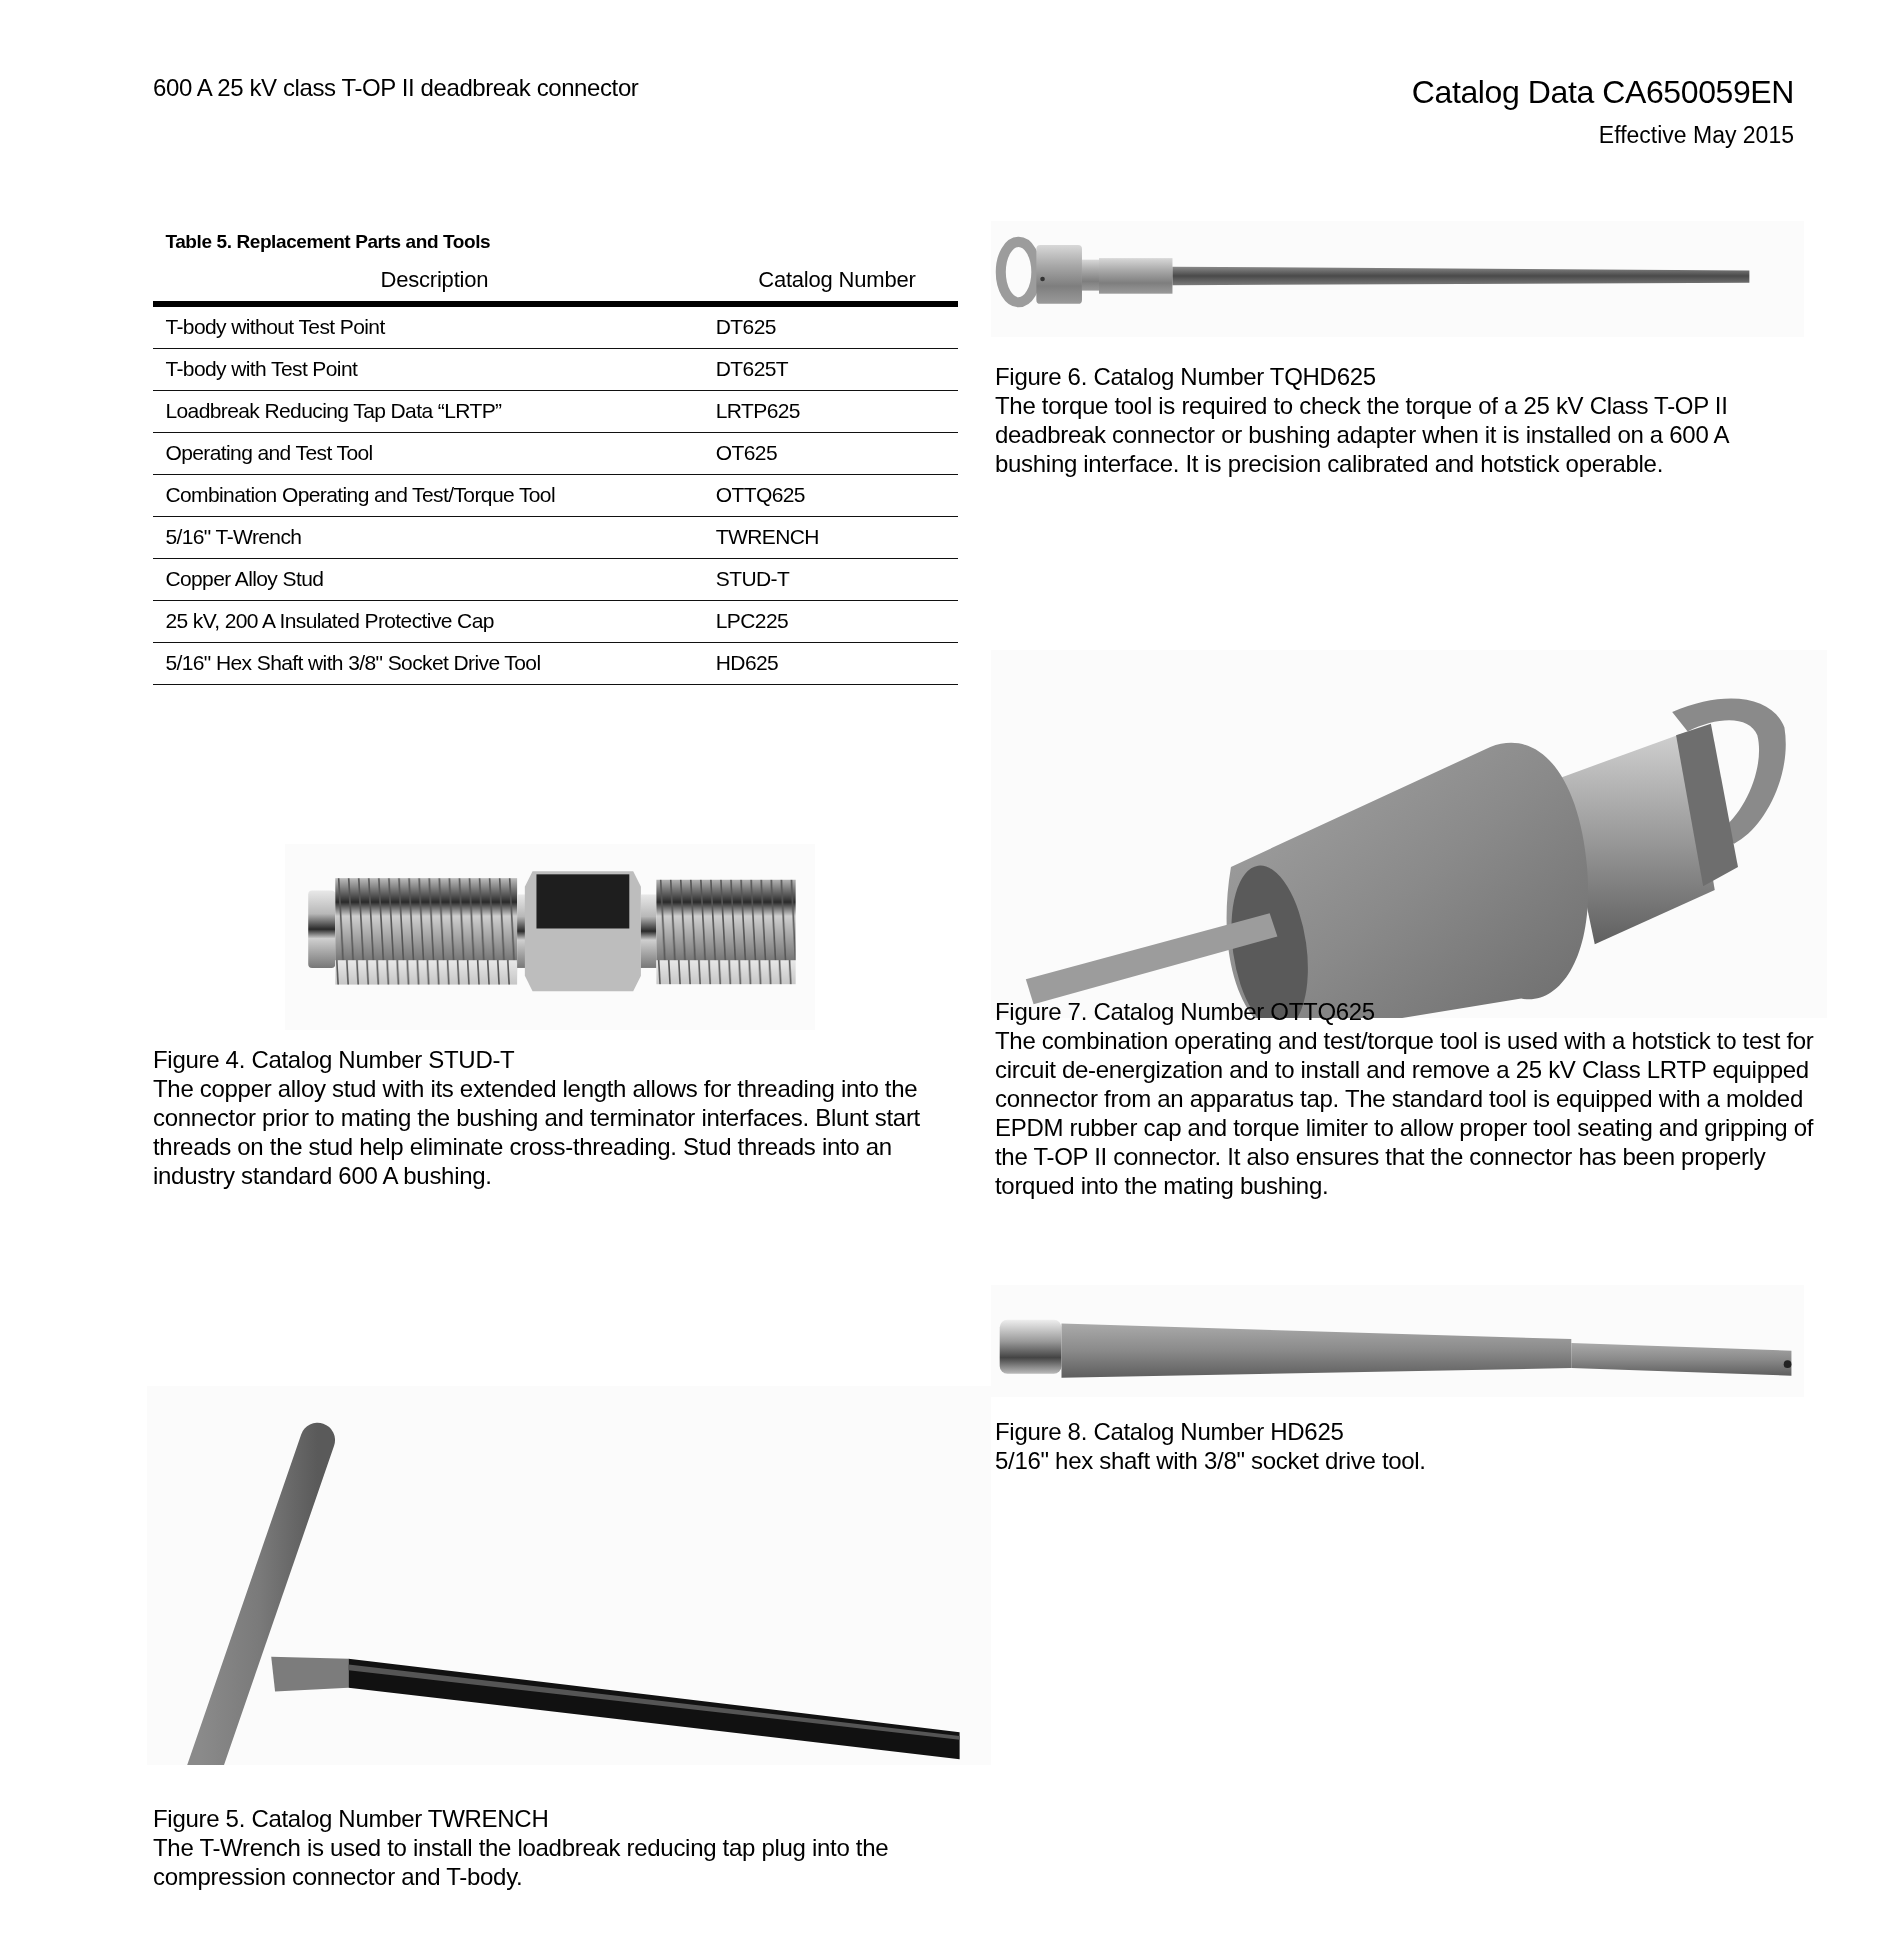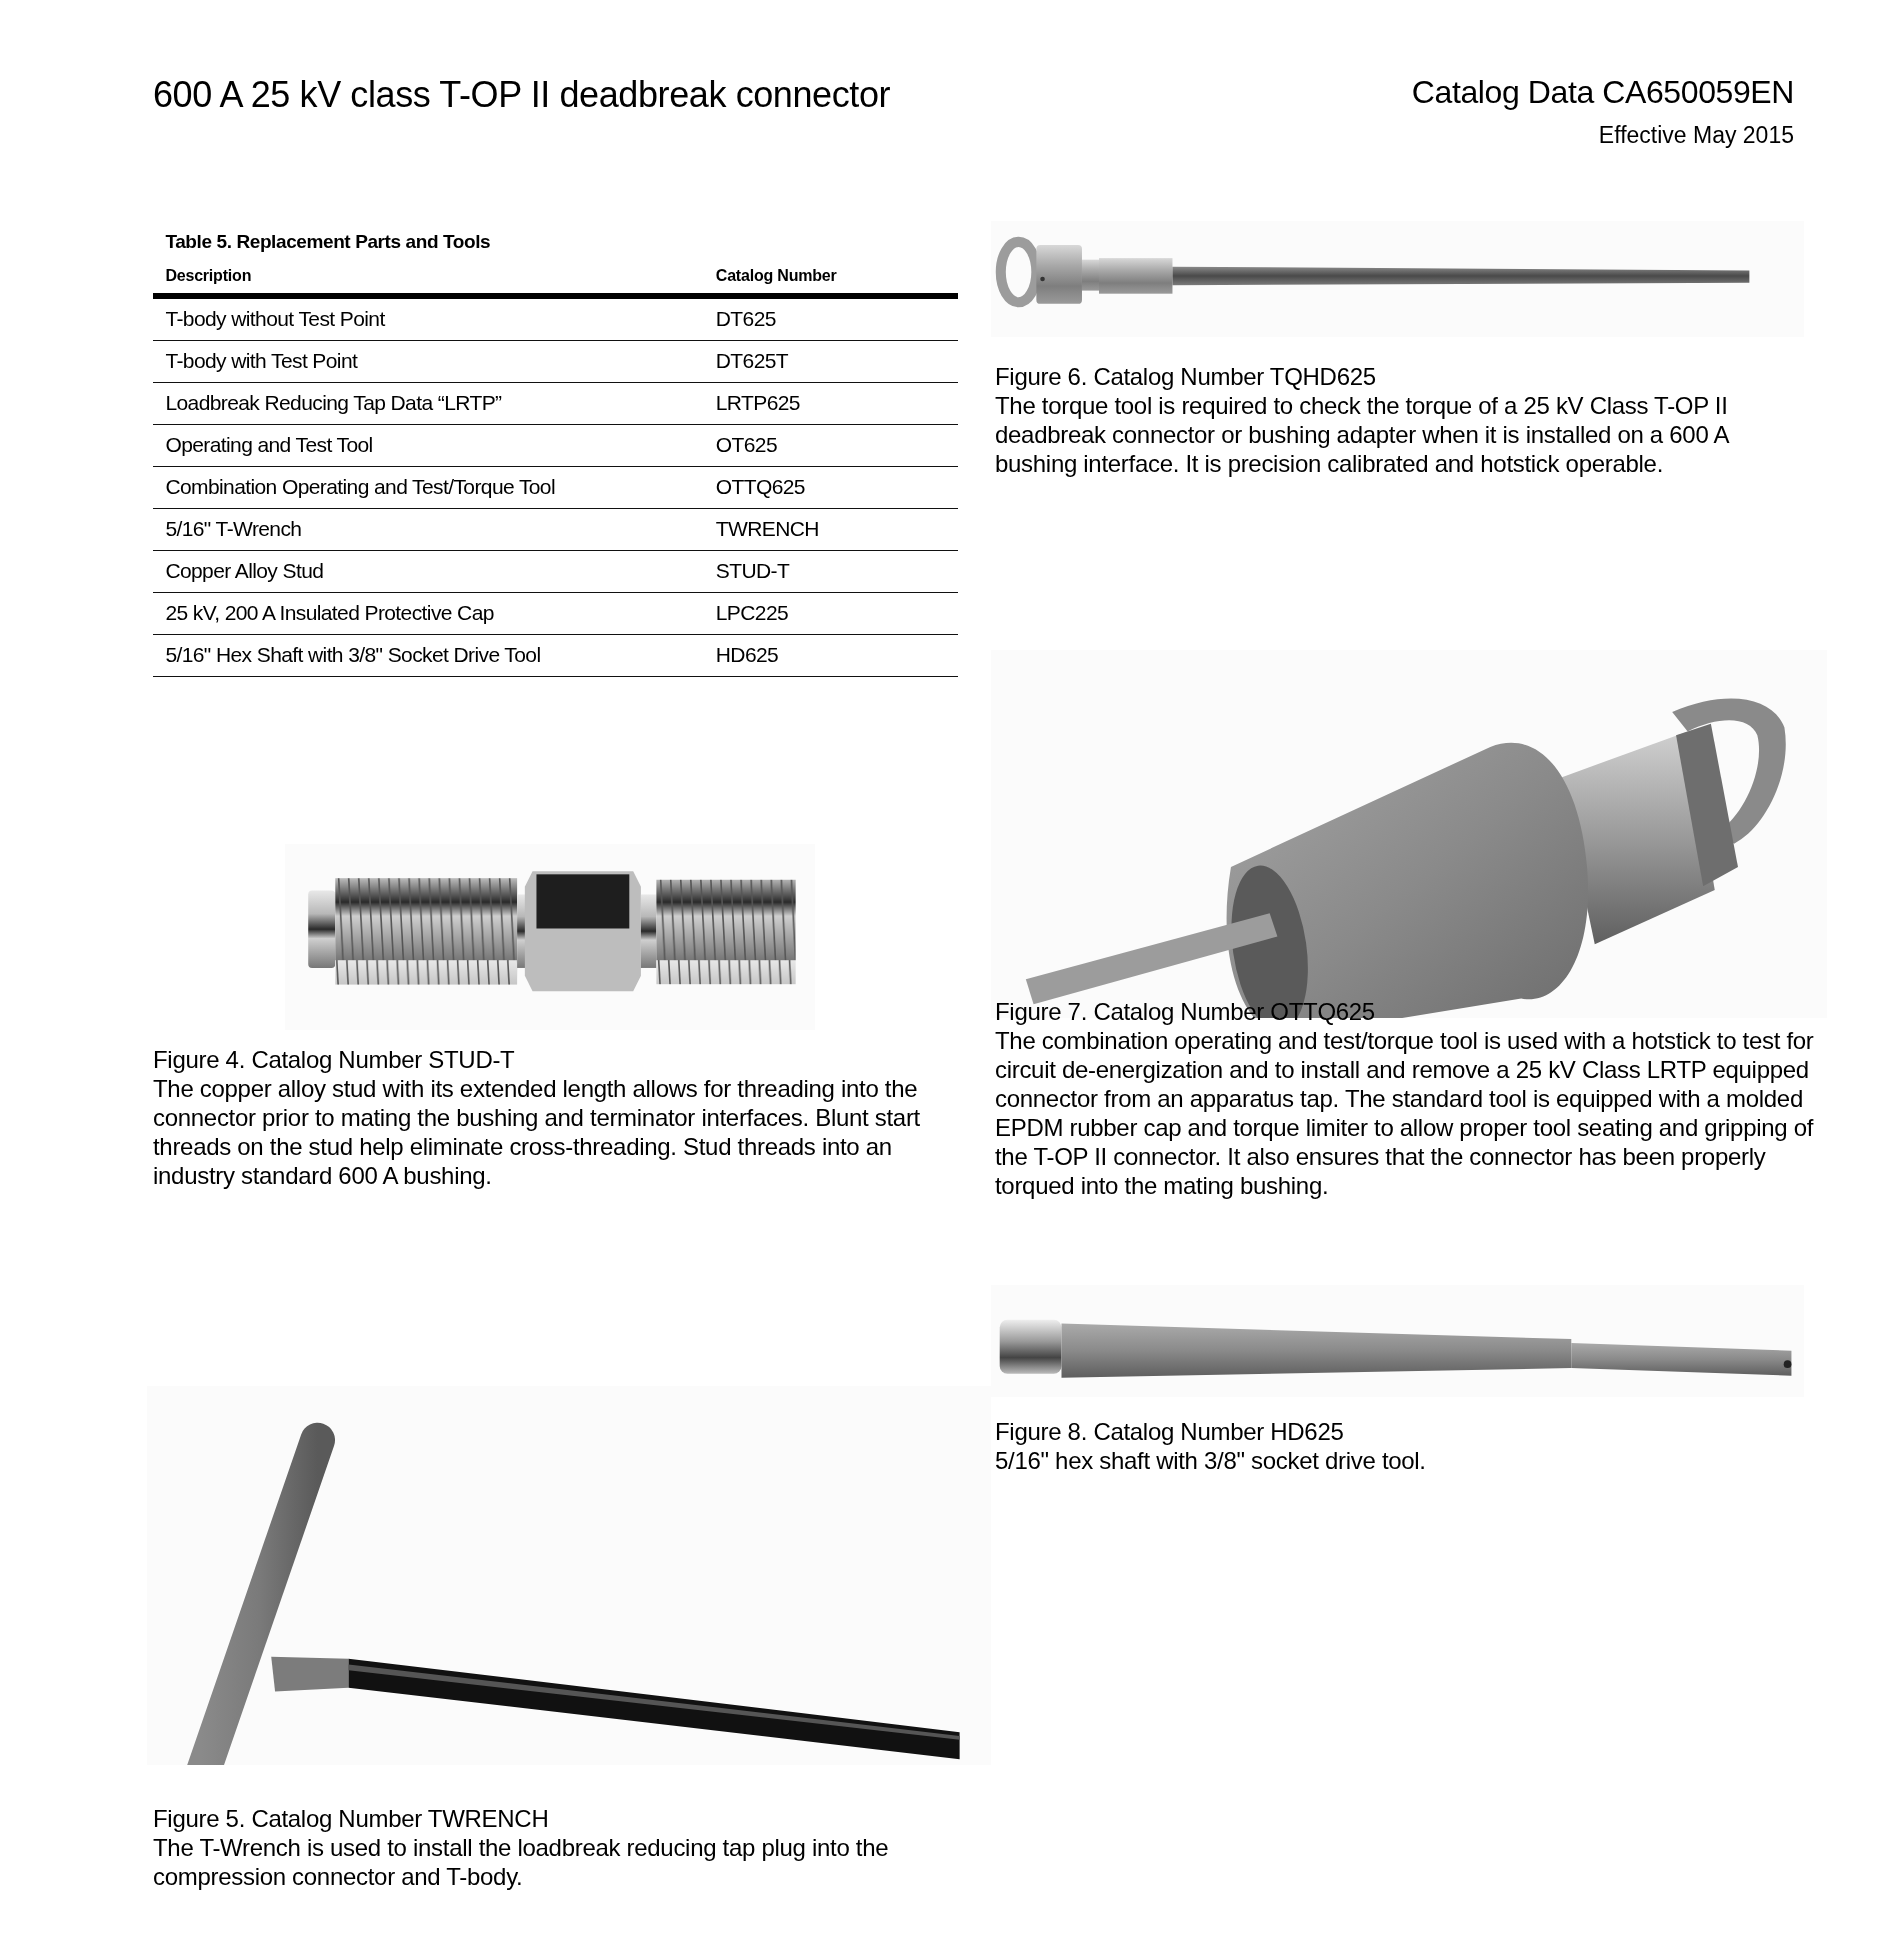--- a/index.html
+++ b/index.html
@@ -3,31 +3,31 @@
   <meta charset="utf-8">
   <style>
     html, body { margin: 0; padding: 0; background: #ffffff; }
     body {
       width: 1896px; height: 2453px; position: relative; overflow: hidden;
       font-family: "Liberation Sans", sans-serif; color: #000;
     }
     .abs { position: absolute; }
 
     
-    .hdr-title { left: 153px; top: 74px; font-size: 36px; font-weight: normal; letter-spacing: -0.4px; }
+    .hdr-title { left: 153px; top: 74px; font-size: 24px; font-weight: normal; letter-spacing: -0.4px; }
     .hdr-right { right: 102px; top: 74px; font-size: 32px; text-align: right; letter-spacing: -0.4px; }
     .hdr-right .doc-id { font-weight: normal; }
     .hdr-eff { right: 102px; top: 122px; font-size: 23px; text-align: right; }
 
     
     .table-wrap { left: 153px; top: 231px; width: 805px; }
     .table-caption { font-size: 19px; font-weight: bold; margin: 0 0 14px 12.4px; letter-spacing: -0.4px; }
     table.parts { width: 100%; border-collapse: collapse; }
     table.parts th {
-      font-size: 16px; font-weight: bold; text-align: left; padding: 0 0 7.7px 12.4px;
+      font-size: 22px; font-weight: normal; text-align: center; padding: 0 0 7.7px 12.4px;
       border-bottom: 6.2px solid #000; letter-spacing: -0.2px;
     }
     table.parts td {
       font-size: 21px; padding: 8.5px 0 8.5px 12.4px; border-bottom: 1.9px solid #111;
       height: 23px; font-family: "Liberation Sans", sans-serif; letter-spacing: -0.6px;
       transform-origin: left;
     }
     table.parts th.col-desc, table.parts td.col-desc { width: 538px; }
 
     

